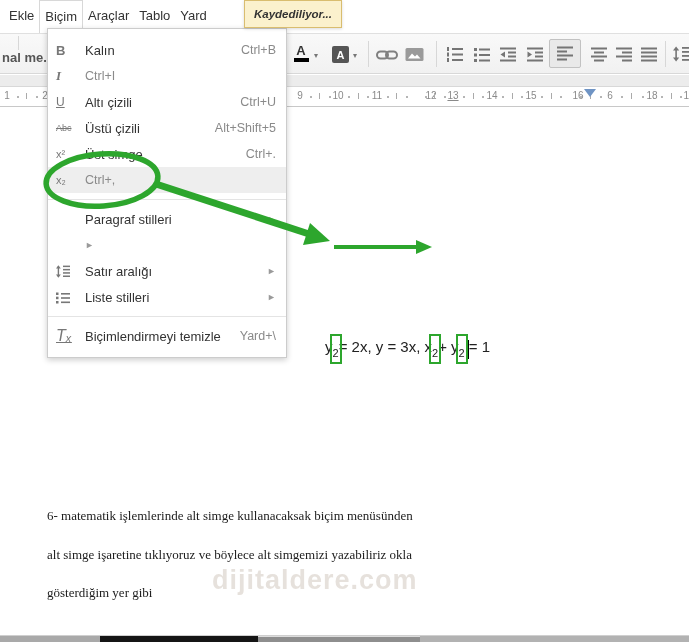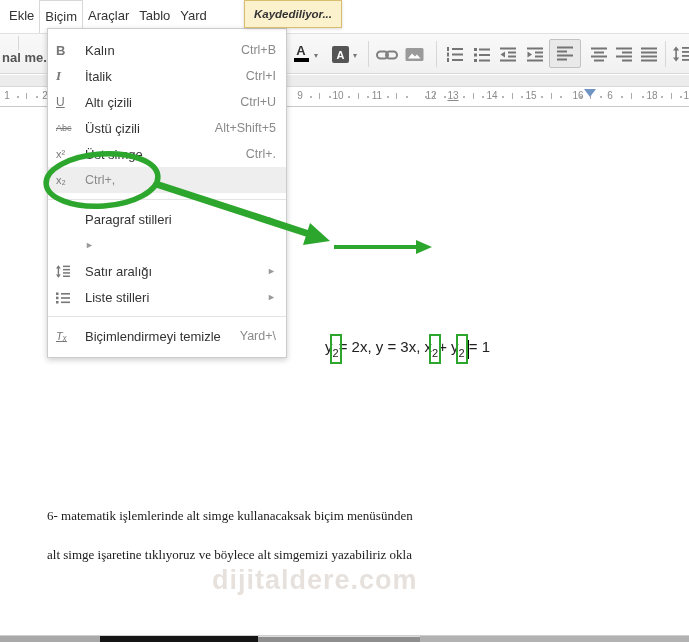--- a/index.html
+++ b/index.html
@@ -53,21 +53,21 @@
       border:1px solid #ccc;box-shadow:0 2px 6px rgba(0,0,0,.2);padding:8px 0;z-index:50;}
   .menu-row{height:26px;display:flex;align-items:center;font-size:13px;color:#333;padding:0 10px 0 8px;cursor:pointer;}
   .menu-row.hl{background:var(--hl);}
   .mi-icon{width:29px;flex:none;color:#777;font-size:12px;}
   .mi-icon svg{vertical-align:middle;}
   .g-bold{font-weight:bold;font-size:13px;}
   .g-italic{font-style:italic;font-family:"Liberation Serif",serif;font-size:13px;font-weight:bold;}
   .g-underline{text-decoration:underline;font-size:12px;}
   .g-strikethrough{text-decoration:line-through;font-size:9px;}
   .g-superscript,.g-subscript{font-size:11px;}
-  .g-clear-formatting{font-style:italic;font-size:11px;text-decoration:underline;}
+  .g-clear-formatting{font-style:italic;font-size:16px;text-decoration:underline;}
   .mi-label{flex:1;}
   .mi-shortcut{color:#8a8a8a;font-size:12.5px;}
   .mi-arrow{color:#9a9a9a;font-size:9px;}
   .menu-sep{height:1px;background:#e4e4e4;margin:6px 0;}
 
   
   .doc{position:absolute;top:107px;left:0;width:100%;height:528px;background:#fff;z-index:1;}
   .equation{position:absolute;left:325px;top:231px;font-size:15px;color:#222;white-space:nowrap;z-index:20;}
   .eq-sub{font-size:11px;vertical-align:-5px;display:inline-block;position:relative;}
   .eq-sub.boxed::after{content:"";position:absolute;left:-3px;right:-3px;top:-13px;bottom:-5px;
@@ -280,33 +280,33 @@
       </div>
     <div class="ruler-marker"></div>
   </div>
 
   <div class="doc">
     <div class="equation"><span class="eq-txt">y</span><span class="eq-sub boxed">2</span><span class="eq-txt">= 2x, y = 3x, x</span><span class="eq-sub boxed">2</span><span class="eq-txt">+ y</span><span class="eq-sub boxed">2</span><span class="cursor"></span><span class="eq-txt">= 1</span></div>
     <div class="watermark">dijitaldere.com</div>
     <div class="paragraph">
         <div class="para-line">6- matematik işlemlerinde alt simge kullanacaksak biçim menüsünden</div>
         <div class="para-line">alt simge işaretine tıklıyoruz ve böylece alt simgemizi yazabiliriz okla</div>
+        <div class="para-line">gösterdiğim yer gibi</div>
       </div>
   </div>
 
   <div class="menu">
     <div>
         <div class="menu-row">
           <span class="mi-icon g-bold">B</span>
           <span class="mi-label">Kalın</span>
           <span class="mi-shortcut">Ctrl+B</span>
         </div>
         <div class="menu-row">
           <span class="mi-icon g-italic">I</span>
-          <span class="mi-label">İtalik</span>
           <span class="mi-shortcut">Ctrl+I</span>
         </div>
         <div class="menu-row">
           <span class="mi-icon g-underline">U</span>
           <span class="mi-label">Altı çizili</span>
           <span class="mi-shortcut">Ctrl+U</span>
         </div>
         <div class="menu-row">
           <span class="mi-icon g-strikethrough">Abc</span>
           <span class="mi-label">Üstü çizili</span>

